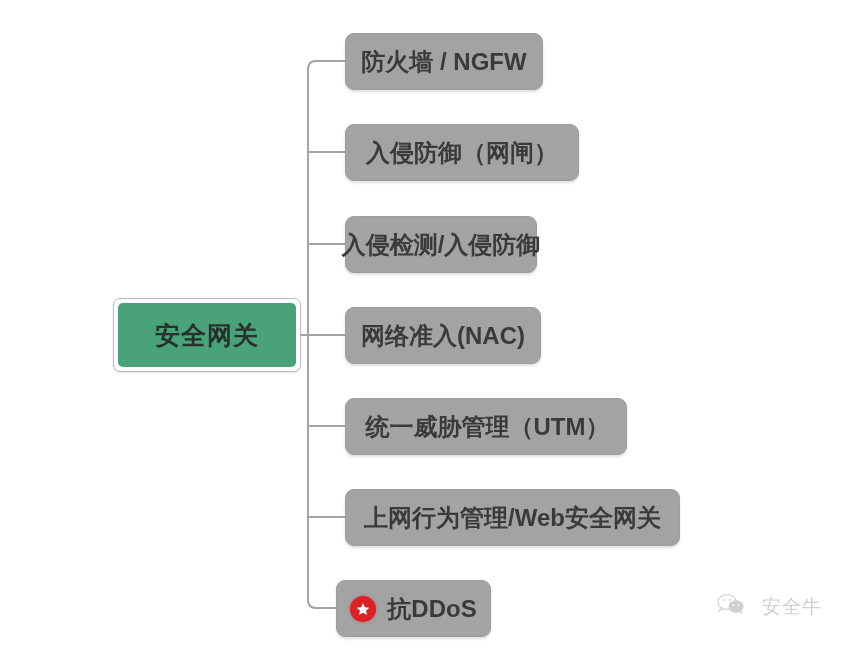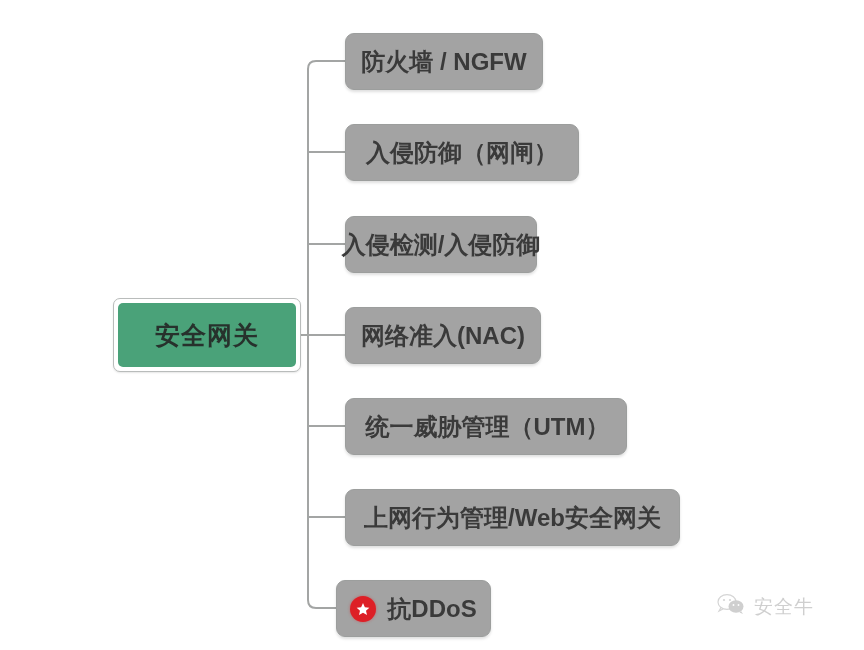--- a/index.html
+++ b/index.html
@@ -105,21 +105,21 @@
     position: absolute;
     left: 716px;
     top: 592px;
     display: flex;
     align-items: center;
     opacity: 0.42;
   }
   .watermark-text {
     font-size: 19px;
     color: #8e8e8e;
-    margin-left: 8px;
+    margin-left: 16px;
     letter-spacing: 1px;
     line-height: 1;
   }
 </style>
 </head>
 <body>
 
 <div id="mindmap">
 
   <svg id="connectors" viewBox="0 0 864 650" width="864" height="650" aria-hidden="true">

